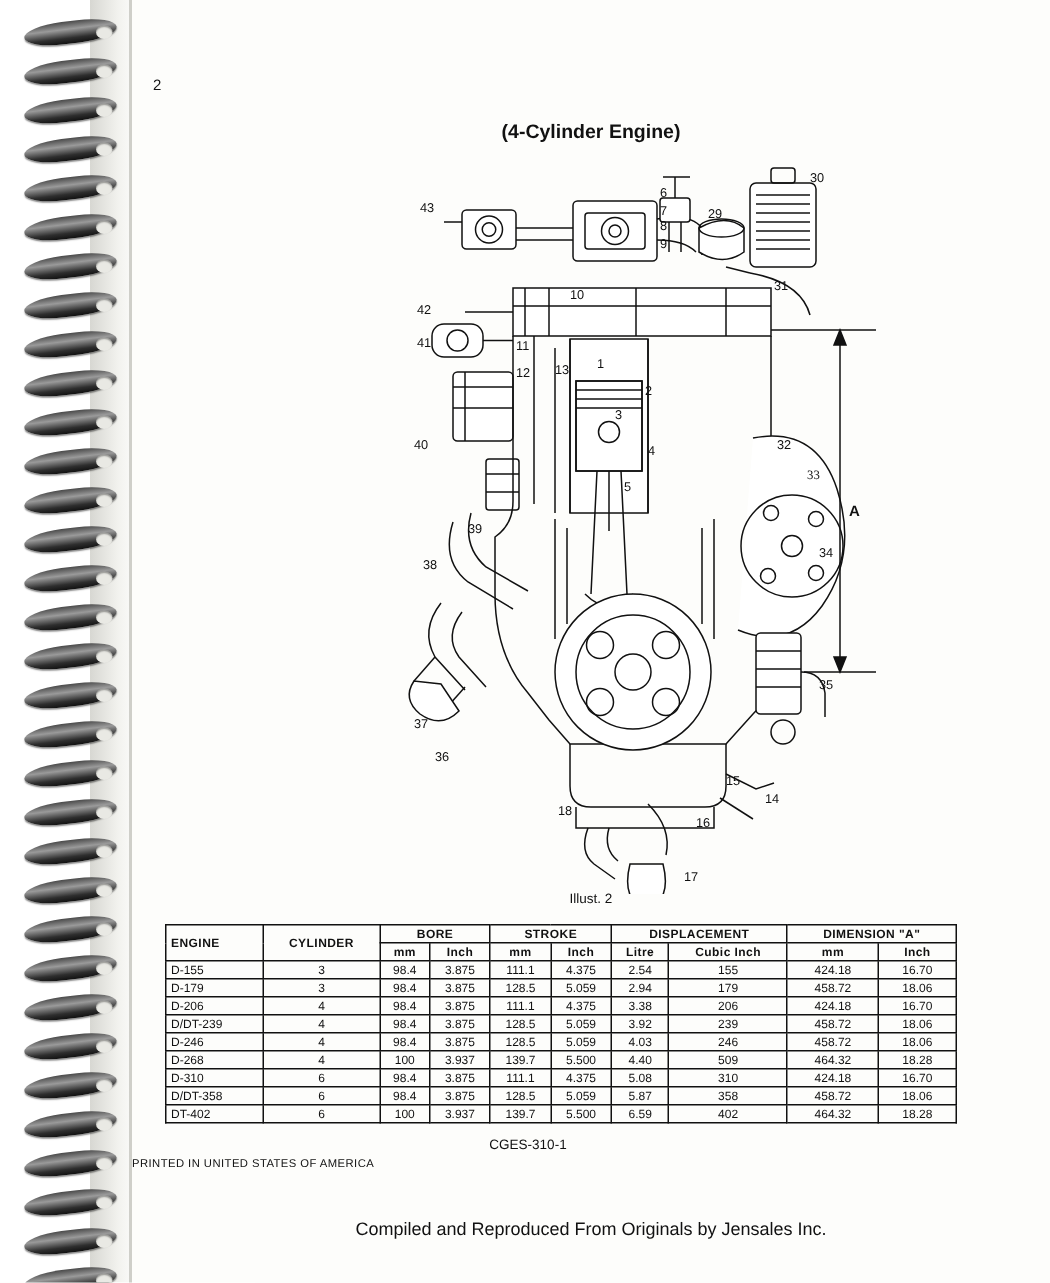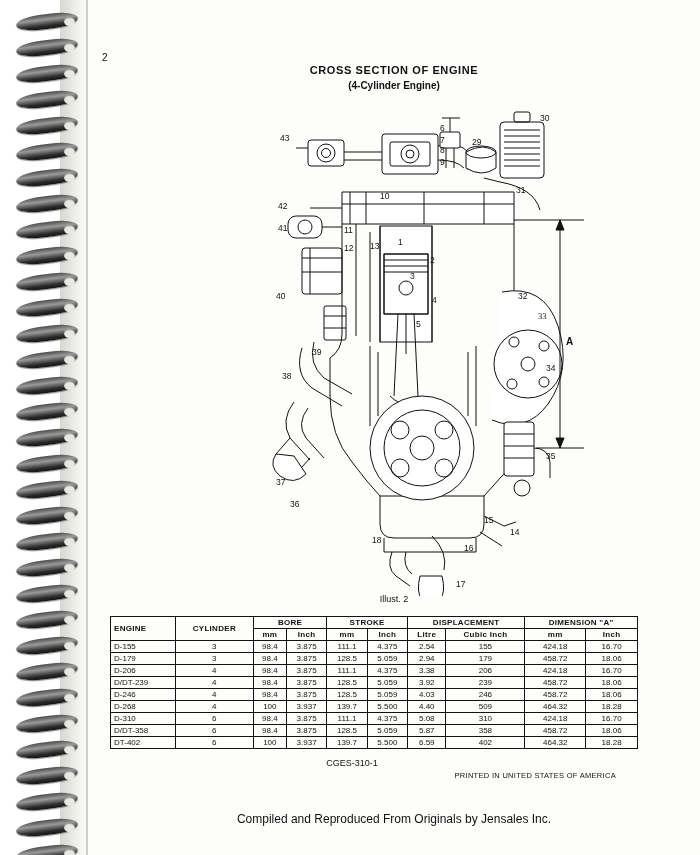--- a/index.html
+++ b/index.html
@@ -84,21 +84,21 @@
     font-size: 11px;
     font-weight: bold;
     letter-spacing: 0.6px;
     color: #111;
   }
   .doc-subtitle {
     position: absolute;
     left: 0; top: 80px;
     width: 612px;
     text-align: center;
-    font-size: 10px;
+    font-size: 13px;
     font-weight: bold;
     color: #111;
   }
   .illust-caption {
     position: absolute;
     left: 0; top: 594px;
     width: 612px;
     text-align: center;
     font-size: 9px;
     color: #111;
@@ -147,21 +147,21 @@
     left: 0; top: 758px;
     width: 528px;
     text-align: center;
     font-size: 9px;
     color: #111;
   }
   .footer-printed {
     position: absolute;
     left: 0; top: 771px;
     width: 528px;
-    text-align: right;
+    text-align: left;
     font-size: 7.5px;
     letter-spacing: 0.3px;
     color: #111;
   }
   .footer-credit {
     position: absolute;
     left: 0; top: 812px;
     width: 612px;
     text-align: center;
     font-size: 12px;
@@ -250,21 +250,20 @@
         <div class="coil-hole" style="top:823px"></div>
         <div class="coil" style="top:846px"></div>
         <div class="coil-hole" style="top:849px"></div>
       </div>
   </div>
   <div class="page-edge"></div>
 
   <div class="content">
 
     <div class="page-number">2</div>
-    <div class="doc-title">CROSS SECTION OF ENGINE</div>
     <div class="doc-subtitle">(4-Cylinder Engine)</div>
 
     <div class="figure">
       <svg width="440" height="500" viewBox="0 0 440 500">
         <g stroke="#111" fill="none" stroke-width="1">
 
           <rect x="198" y="38" width="56" height="40" rx="3" fill="#fff"></rect>
           <rect x="206" y="46" width="40" height="24" rx="2"></rect>
           <circle cx="226" cy="58" r="9"></circle>
           <circle cx="226" cy="58" r="4"></circle>

